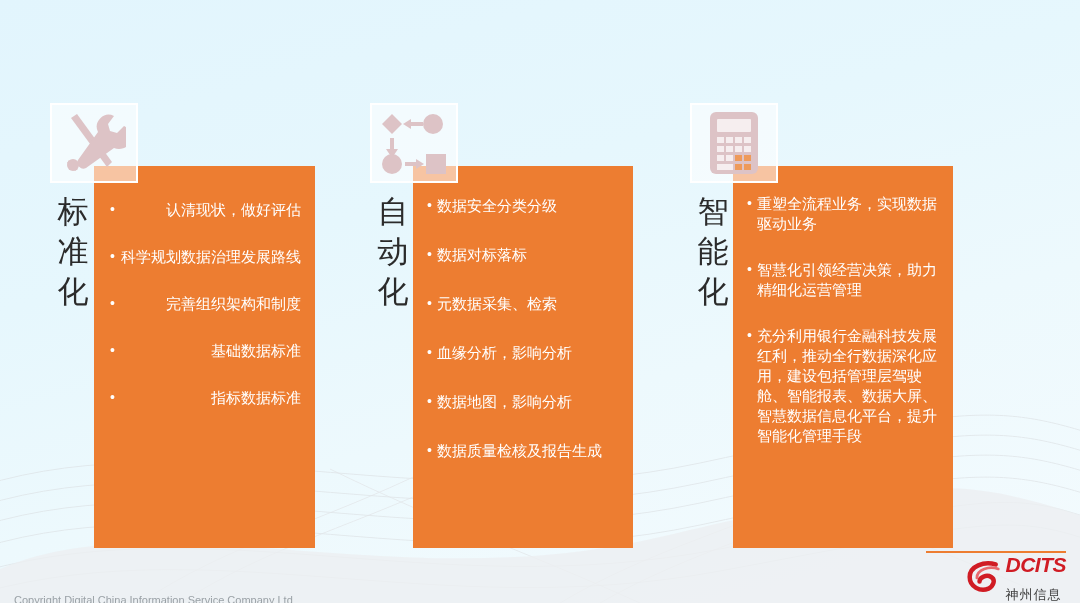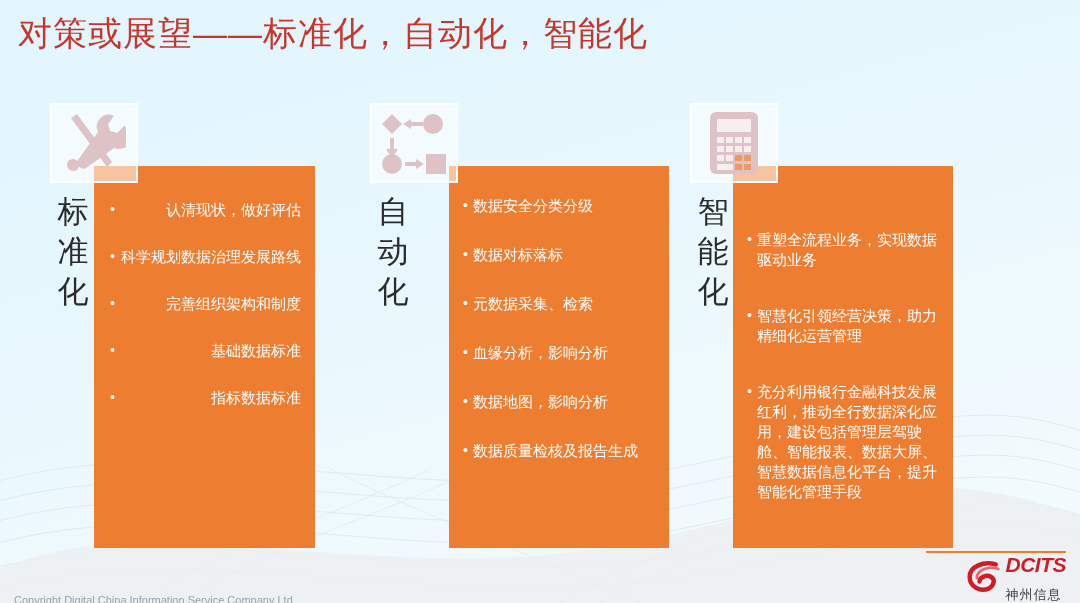--- a/index.html
+++ b/index.html
@@ -95,21 +95,21 @@
   }
 
   
   #panel-1 .bullets { padding: 34px 14px 0 16px; }
   #panel-1 .bullets li { margin-bottom: 27px; text-align: right; }
 
   #panel-2 .bullets { padding: 30px 12px 0 14px; }
   #panel-2 .bullets li { margin-bottom: 29px; }
 
   #panel-3 .bullets { padding: 28px 12px 0 14px; }
-  #panel-3 .bullets li { margin-bottom: 26px; margin-top: 36px; }
+  #panel-3 .bullets li { margin-bottom: 26px; }
 
   
   #copyright {
     position: absolute;
     left: 14px;
     bottom: -3px;
     font-size: 11px;
     color: #9aa1a6;
     white-space: nowrap;
   }
@@ -169,21 +169,20 @@
         <path d="M600 230 C 690 178, 780 158, 900 102"></path>
         <path d="M330 96 C 440 150, 520 176, 640 230"></path>
         <path d="M760 100 C 860 152, 950 178, 1060 230"></path>
       </g>
       <g fill="#eceff1" opacity="0.8">
         <path d="M0 196 C 160 126, 400 226, 660 164 S 960 104, 1080 142 L 1080 230 L 0 230 Z"></path>
       </g>
     </svg>
   </div>
 
-  <div id="title">对策或展望——标准化，自动化，智能化</div>
 
   <div class="column" id="col-1">
 
     <div class="icon-box" style="left:50px; top:103px;">
       <svg width="64" height="62" viewBox="0 0 64 62">
         <g fill="#ddc3c6">
 
           <path d="M9 6 L15 2 L50 50 L45 55 Z"></path>
           <circle cx="11" cy="53" r="6"></circle>
           <path d="M7 48 L16 57 L13 59 L5 51 Z"></path>
@@ -235,21 +234,21 @@
         </g>
       </svg>
     </div>
 
     <div class="vlabel" style="left:372px; top:192px;">
       <span>自</span>
       <span>动</span>
       <span>化</span>
     </div>
 
-    <div class="panel" id="panel-2" style="left:413px; top:166px; width:220px; height:382px;margin-left:36px;">
+    <div class="panel" id="panel-2" style="left:413px; top:166px; width:220px; height:382px;">
       <ul class="bullets">
         <li>数据安全分类分级</li>
         <li>数据对标落标</li>
         <li>元数据采集、检索</li>
         <li>血缘分析，影响分析</li>
         <li>数据地图，影响分析</li>
         <li>数据质量检核及报告生成</li>
       </ul>
     </div>
   </div>

